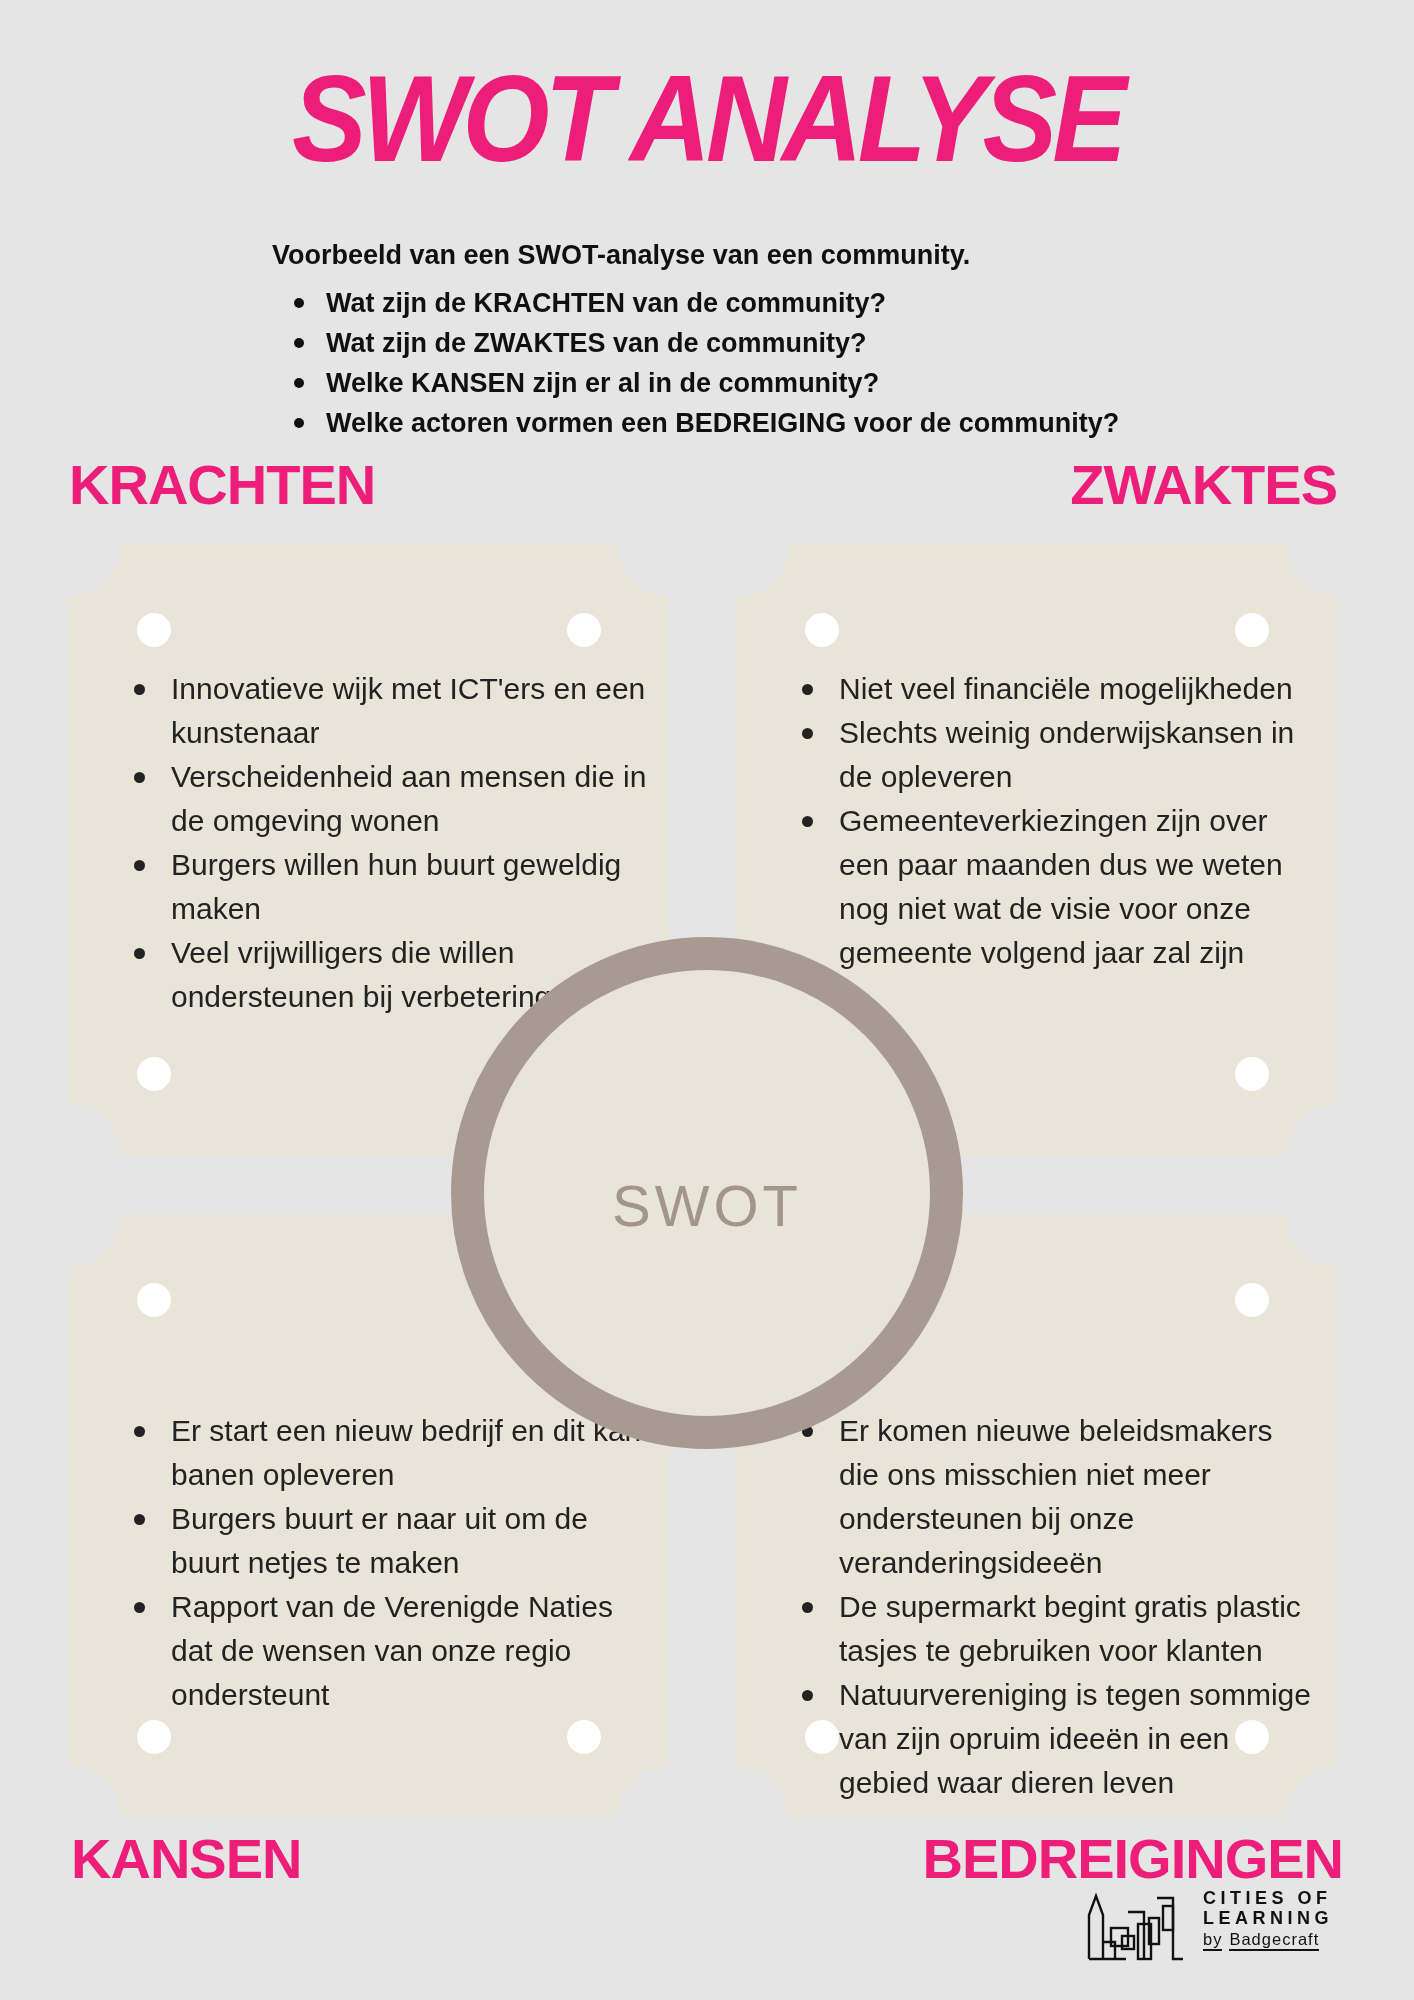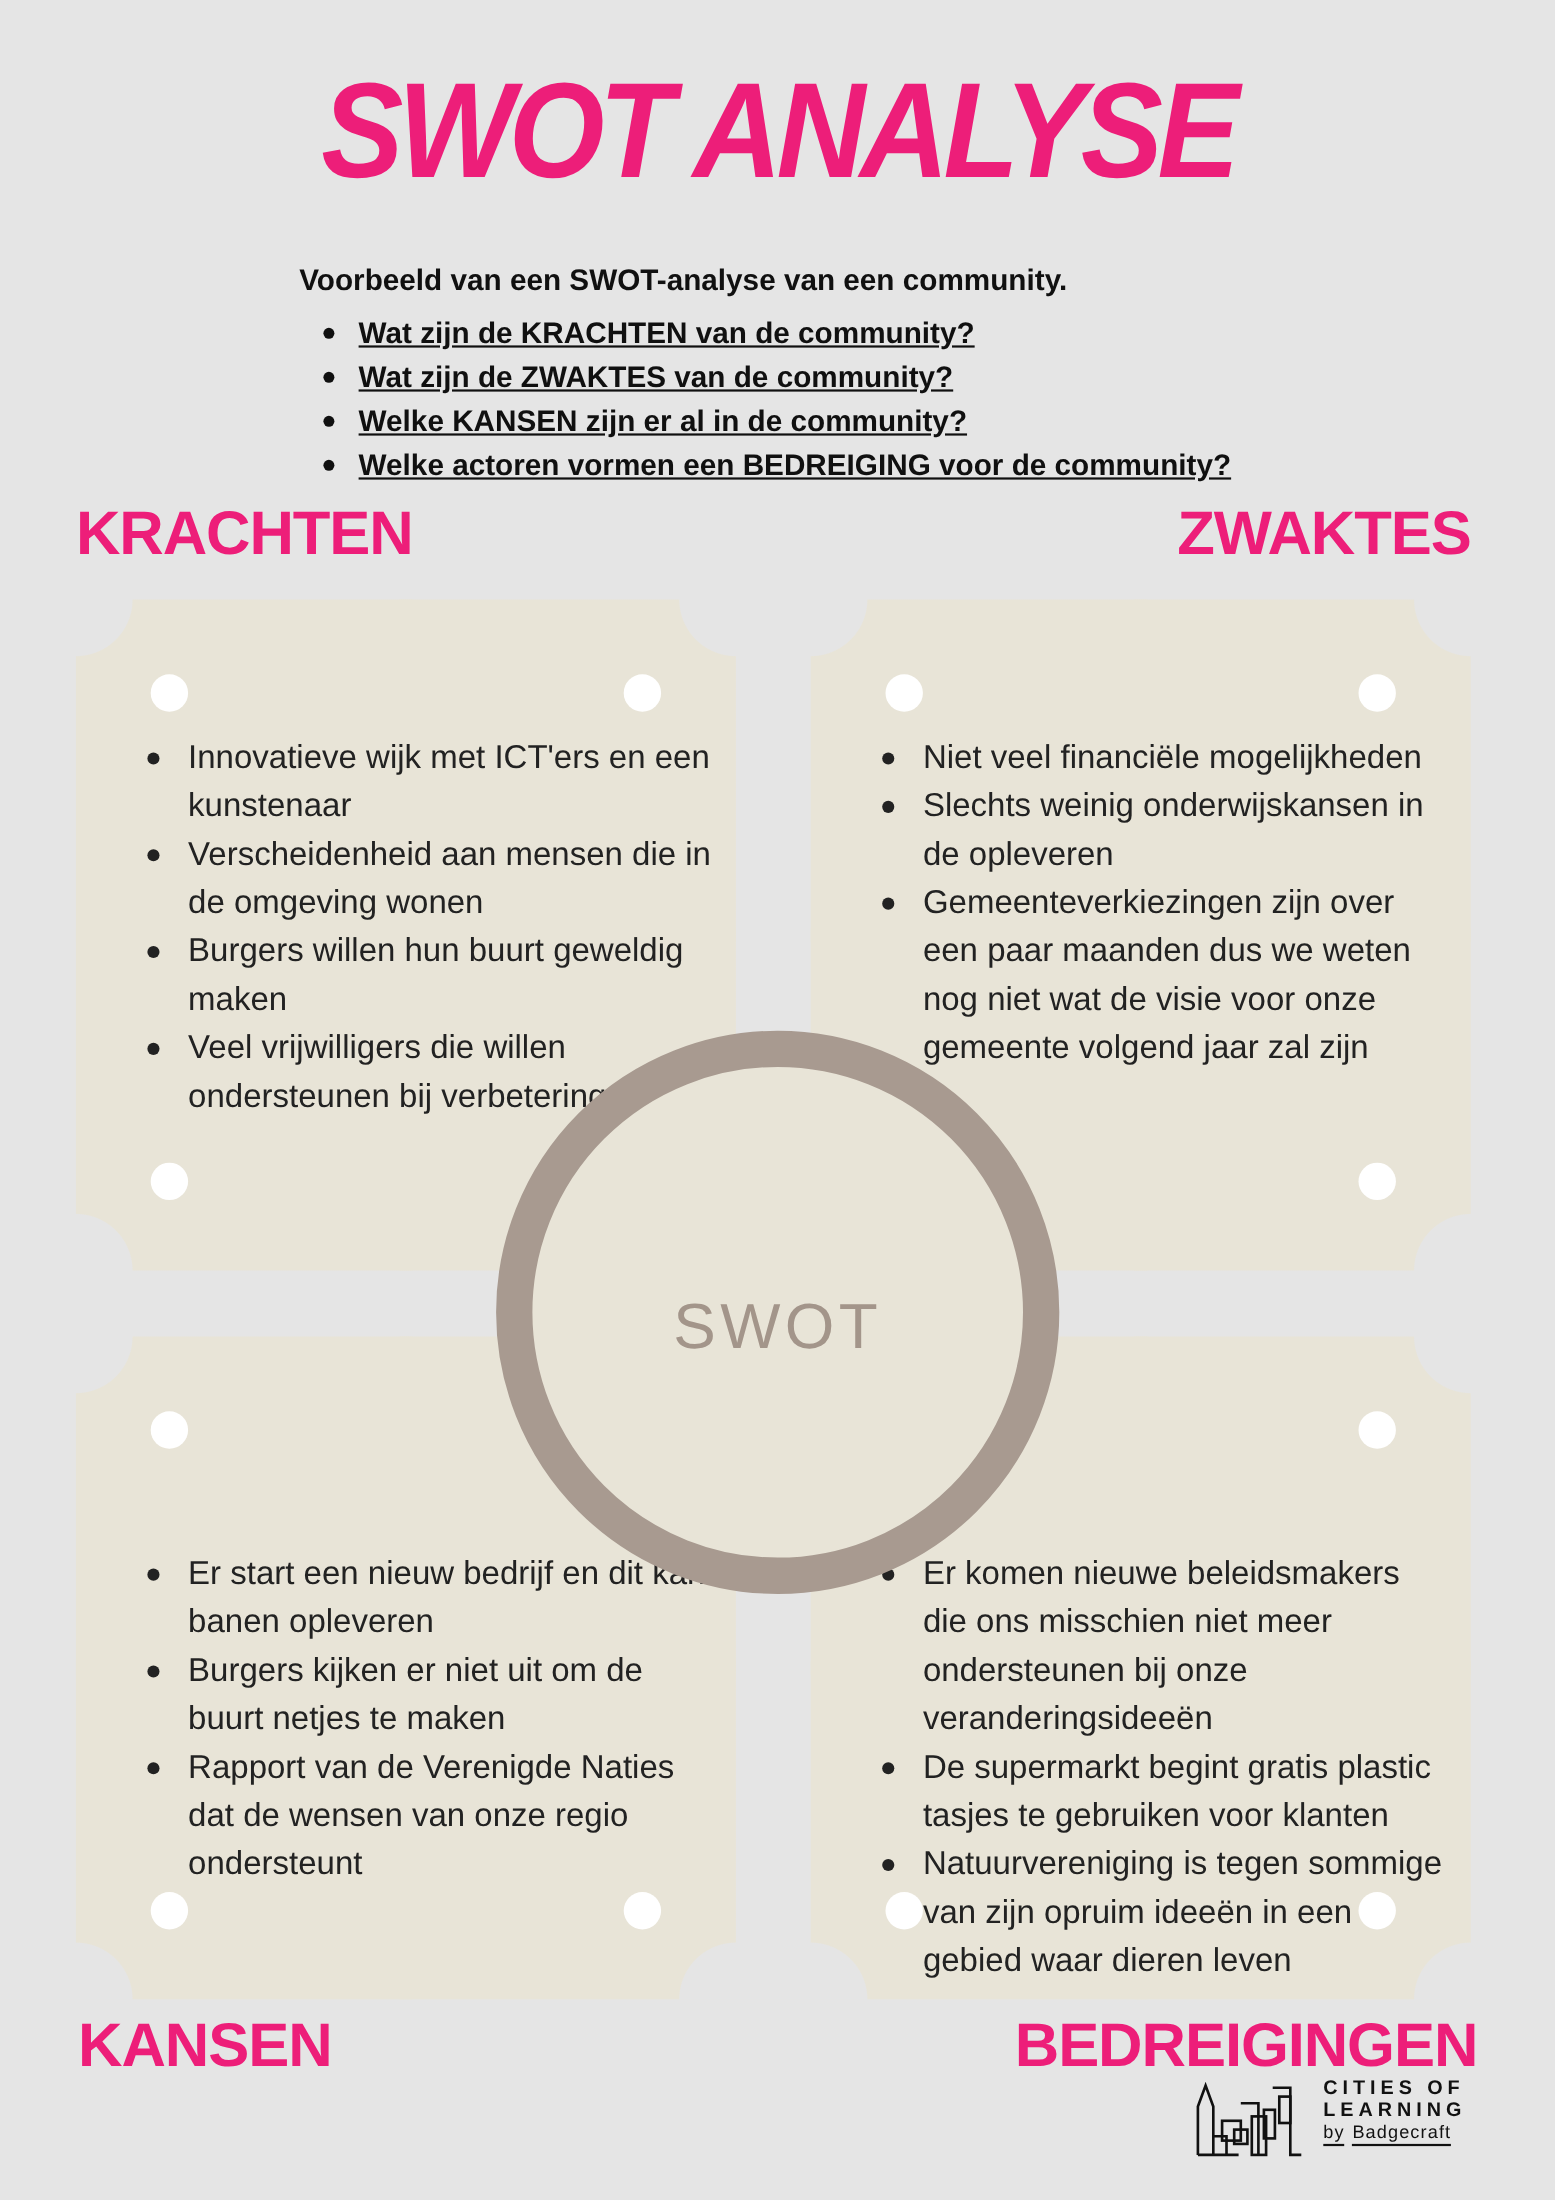--- a/index.html
+++ b/index.html
@@ -18,21 +18,21 @@
   .title{
     position:absolute;top:48px;left:0;width:100%;text-align:center;
     font-size:112px;font-weight:bold;font-style:italic;color:var(--pink);
     letter-spacing:-5px;transform:scaleY(1.10);transform-origin:top center;
     white-space:nowrap;
   }
 
   
   .intro{position:absolute;left:272px;top:238px;width:900px;color:#101010;}
   .intro-lead{margin:0 0 11px 0;font-size:27px;font-weight:bold;line-height:34px;}
-  .intro-questions{list-style:none;margin:0;padding:0 0 0 22px;text-decoration:underline;}
+  .intro-questions{list-style:none;margin:0;padding:0 0 0 22px;}
   .intro-questions li{
     position:relative;padding-left:32px;font-size:27px;font-weight:bold;line-height:40px;
   }
   .intro-questions li::before{
     content:"";position:absolute;left:0;top:15px;width:10px;height:10px;
     border-radius:50%;background:#101010;
   }
 
   
   .hdr{
@@ -147,21 +147,21 @@
       </ul>
   </div>
 
   <div class="box box-bl">
     <span class="dot dot-tl"></span>
     <span class="dot dot-tr"></span>
     <span class="dot dot-bl"></span>
     <span class="dot dot-br"></span>
     <ul>
         <li>Er start een nieuw bedrijf en dit kan banen opleveren</li>
-        <li>Burgers kijken er niet uit om de buurt netjes te maken</li>
+        <li>Burgers buurt er naar uit om de buurt netjes te maken</li>
         <li>Rapport van de Verenigde Naties dat de wensen van onze regio ondersteunt</li>
       </ul>
   </div>
 
   <div class="box box-br">
     <span class="dot dot-tl"></span>
     <span class="dot dot-tr"></span>
     <span class="dot dot-bl"></span>
     <span class="dot dot-br"></span>
     <ul>

